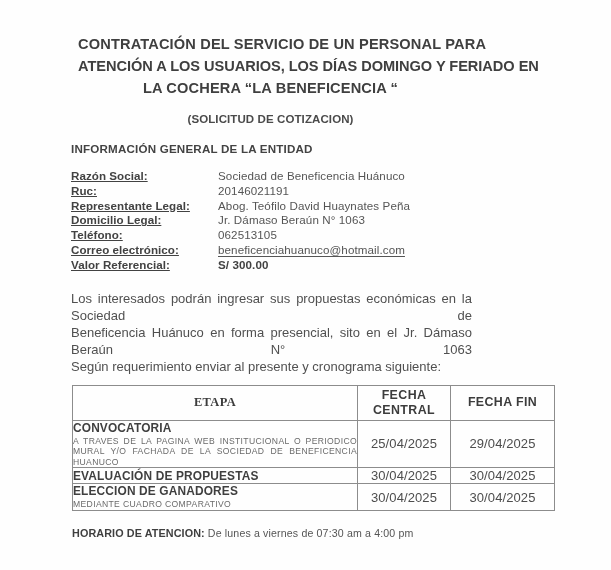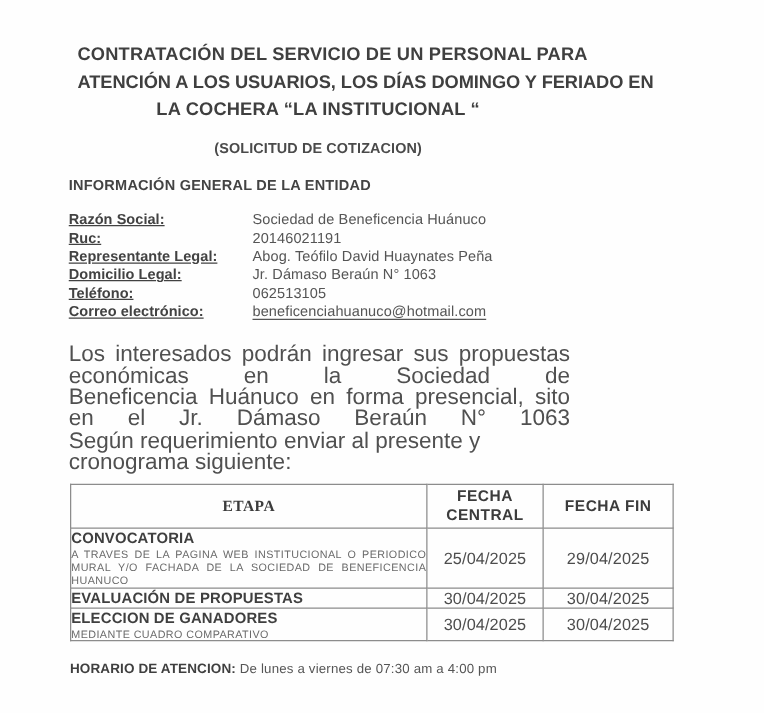--- a/index.html
+++ b/index.html
@@ -10,21 +10,21 @@
     width: 611px;
     height: 570px;
     background: #fefefe;
     font-family: "Liberation Sans", sans-serif;
     color: #4a4a4a;
     overflow: hidden;
     position: relative;
   }
   .page {
     position: absolute;
-    left: 0; top: 0;
+    left: 16px; top: 0;
     width: 509px;
     height: 570px;
     padding: 0;
   }
 
   
   .doc-title {
     margin: 0;
     padding: 33px 62px 0 62px;
     text-align: center;
@@ -83,21 +83,21 @@
   .info-value.email {
     text-decoration: underline;
     text-underline-offset: 1.5px;
   }
   .info-value.bold { font-weight: bold; color: #424242; }
 
   
   .paragraph {
     margin: 0;
     padding: 17px 53px 0 55px;
-    font-size: 18px;
+    font-size: 13px;
     line-height: 17.2px;
     color: #505050;
   }
   .paragraph .just {
     display: block;
     text-align: justify;
     text-align-last: justify;
   }
   .paragraph .plain { display: block; text-align: left; }
   .paragraph .email-inline {
@@ -171,21 +171,21 @@
   .footer .ftext { letter-spacing: 0.15px; }
 </style>
 </head>
 <body>
 
 <div class="page">
 
   <h1 class="doc-title">
     <span class="tline l1">CONTRATACIÓN DEL SERVICIO DE UN PERSONAL PARA</span>
     <span class="tline l2">ATENCIÓN A LOS USUARIOS, LOS DÍAS DOMINGO Y FERIADO EN</span>
-    <span class="tline l3">LA COCHERA “LA INSTITUCIONAL “</span>
+    <span class="tline l3">LA COCHERA “LA BENEFICENCIA “</span>
   </h1>
 
   <div class="subtitle">(SOLICITUD DE COTIZACION)</div>
 
   <div class="section-heading">INFORMACIÓN GENERAL DE LA ENTIDAD</div>
 
   <div class="info-block">
     <div class="row">
       <span class="info-label">Razón Social:</span><span class="info-value">Sociedad de Beneficencia Huánuco</span>
     </div>
@@ -196,20 +196,23 @@
       <span class="info-label">Representante Legal:</span><span class="info-value">Abog. Teófilo David Huaynates Peña</span>
     </div>
     <div class="row">
       <span class="info-label">Domicilio Legal:</span><span class="info-value">Jr. Dámaso Beraún N° 1063</span>
     </div>
     <div class="row">
       <span class="info-label">Teléfono:</span><span class="info-value">062513105</span>
     </div>
     <div class="row">
       <span class="info-label">Correo electrónico:</span><span class="info-value email">beneficenciahuanuco@hotmail.com</span>
+    </div>
+    <div class="row">
+      <span class="info-label">Valor Referencial:</span><span class="info-value bold">S/ 300.00</span>
     </div>
   </div>
 
   <div class="paragraph">
     <span class="just">Los interesados podrán ingresar sus propuestas económicas en la Sociedad de</span>
     <span class="just">Beneficencia Huánuco en forma presencial, sito en el Jr. Dámaso Beraún N° 1063</span>
     <span class="plain">Según requerimiento enviar al presente y cronograma siguiente:</span>
   </div>
 
   <div class="schedule-wrap">

